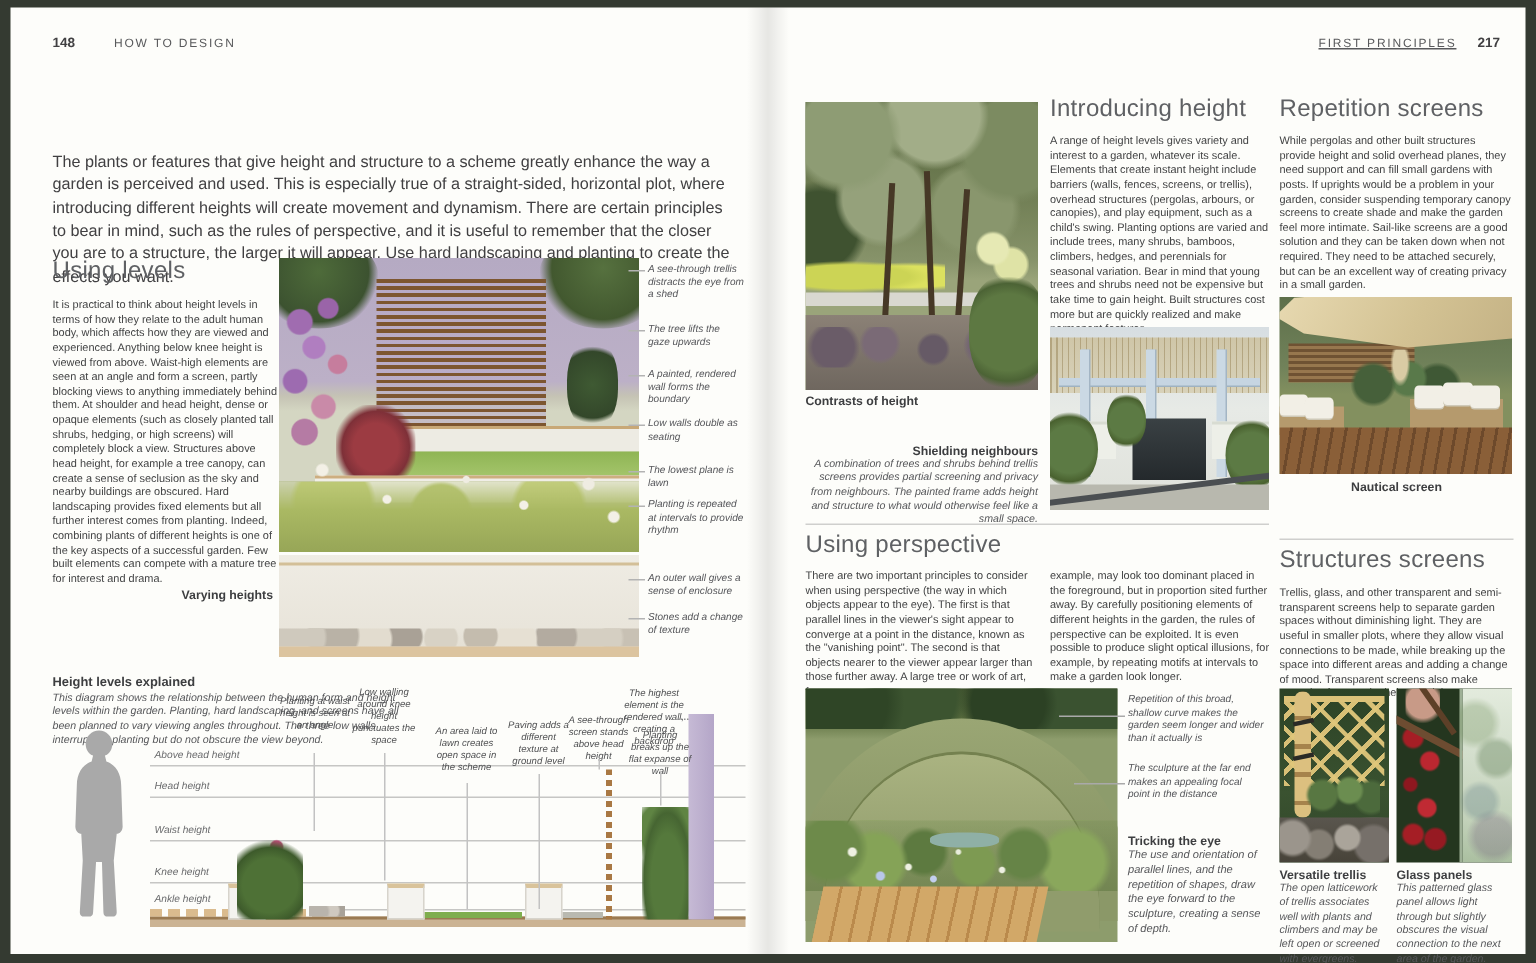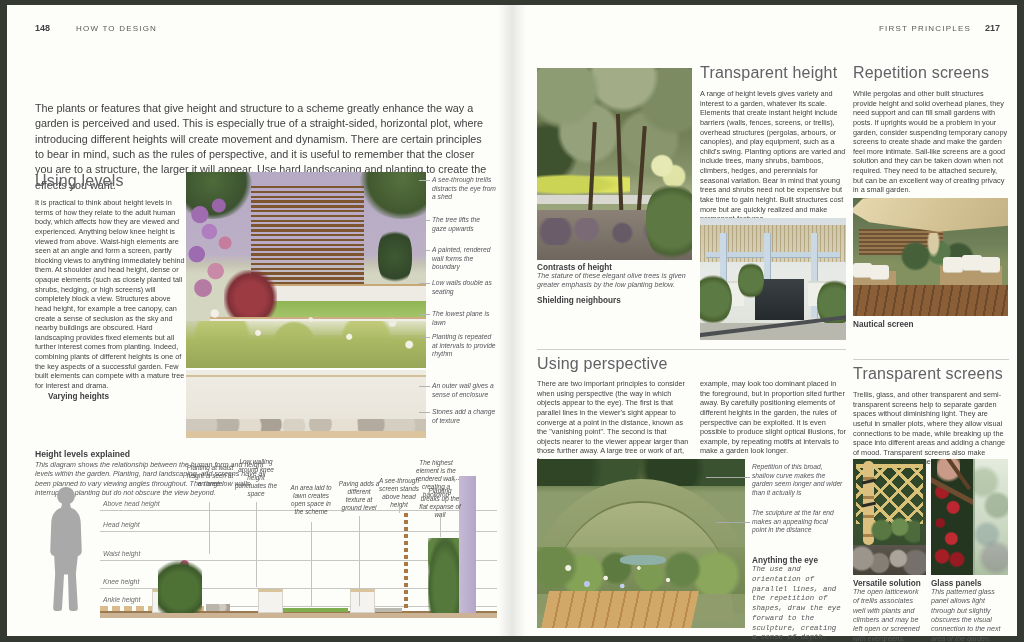--- a/index.html
+++ b/index.html
@@ -14,21 +14,21 @@
   .runhead{font-size:8px;letter-spacing:1.2px;color:#58595b;}
   .pagenum{font-size:9px;font-weight:bold;color:#414042;}
   .bigtitle{font-size:33px;font-weight:300;color:#7b7c7e;letter-spacing:0.5px;}
   .intro{font-size:10.8px;line-height:1.42;color:#414042;}
   .h2{font-size:16px;font-weight:300;color:#5f6164;letter-spacing:0.2px;}
   .body{font-size:7.3px;line-height:1.32;color:#424344;}
   .capt-t{font-size:8.2px;font-weight:bold;color:#3d3e40;}
   .capt{font-size:7.1px;font-style:italic;line-height:1.32;color:#56575a;}
   .ann{font-size:6.7px;font-style:italic;line-height:1.28;color:#55565a;}
   .ann-dash::before{content:"";position:absolute;left:-13px;top:4px;width:11px;height:1px;background:#b3b3b3;}
-  .rt{}
+  .rt{text-align:right;}
   .rule{height:1px;background:#cfcfcd;}
   .leader-v{width:1px;background:#c2c2c2;}
   .leader-h{height:1px;background:#a9a9a9;}
   
   .lvl-line{height:1px;background:#c6c6c4;}
   .lvl-lab{font-size:6.8px;font-style:italic;color:#6a6b6d;}
   .dg-ann{font-size:6.4px;font-style:italic;line-height:1.25;color:#4f5052;text-align:center;}
   .wall-low{background:#f4f3ef;border:1px solid #d7d4cc;border-top:3px solid #d9c39a;}
   
   .ph{overflow:hidden;}
@@ -291,44 +291,44 @@
   <div class="abs leader-v" style="left:311px;top:522px;height:84px;"></div>
   <div class="abs dg-ann" style="left:337px;top:480px;width:44px;">Paving adds a different texture at ground level</div>
   <div class="abs leader-v" style="left:359px;top:516px;height:90px;"></div>
   <div class="abs dg-ann" style="left:376px;top:477px;width:46px;">A see-through screen stands above head height</div>
   <div class="abs leader-v" style="left:399px;top:506px;height:7px;"></div>
   <div class="abs dg-ann" style="left:411px;top:459px;width:50px;">The highest element is the rendered wall, creating a backdrop</div>
   <div class="abs" style="left:447px;top:479px;width:12px;border-top:1px dotted #8f8f8f;"></div>
   <div class="abs dg-ann" style="left:418px;top:487px;width:44px;">Planting breaks up the flat expanse of wall</div>
   <div class="abs leader-v" style="left:440px;top:514px;height:23px;"></div>
 
-  <div class="abs runhead" style="left:879px;top:24px;">FIRST PRINCIPLES</div>
+  <div class="abs runhead" style="left:879px;top:24px;text-decoration:underline;">FIRST PRINCIPLES</div>
   <div class="abs pagenum" style="left:985px;top:23px;">217</div>
 
   <div class="abs ph photo-olive" style="left:537px;top:68px;width:155px;height:192px;">
     <div class="po-foliage"></div>
     <div class="po-bright"></div>
     <div class="po-hydr"></div>
     <div class="po-path"></div>
     <div class="po-trunk" style="left:34%;top:28%;height:56%;transform:rotate(3deg);"></div>
     <div class="po-trunk" style="left:52%;top:24%;height:62%;transform:rotate(-2deg);"></div>
     <div class="po-trunk" style="left:66%;top:30%;height:56%;transform:rotate(4deg);"></div>
     <div class="po-gravel"></div>
     <div class="po-lav"></div>
     <div class="po-green"></div>
   </div>
   <div class="abs" style="left:537px;top:263px;width:155px;">
     <div class="capt-t">Contrasts of height</div>
-    <div class="capt">The stature of these elegant olive trees is given greater emphasis by the low planting below.</div>
   </div>
   <div class="abs rt" style="left:537px;top:296px;width:155px;">
     <div class="capt-t">Shielding neighbours</div>
-  </div>
-
-  <div class="abs h2" style="left:700px;top:64px;">Transparent height</div>
+    <div class="capt">A combination of trees and shrubs behind trellis screens provides partial screening and privacy from neighbours. The painted frame adds height and structure to what would otherwise feel like a small space.</div>
+  </div>
+
+  <div class="abs h2" style="left:700px;top:64px;">Introducing height</div>
   <div class="abs body" style="left:700px;top:89px;width:147px;">A range of height levels gives variety and interest to a garden, whatever its scale. Elements that create instant height include barriers (walls, fences, screens, or trellis), overhead structures (pergolas, arbours, or canopies), and play equipment, such as a child's swing. Planting options are varied and include trees, many shrubs, bamboos, climbers, hedges, and perennials for seasonal variation. Bear in mind that young trees and shrubs need not be expensive but take time to gain height. Built structures cost more but are quickly realized and make permanent features.</div>
   <div class="abs ph photo-pergola" style="left:700px;top:218px;width:146px;height:122px;">
     <div class="pg-bamboo"></div>
     <div class="pg-beam"></div>
     <div class="pg-post" style="left:14%;"></div>
     <div class="pg-post" style="left:44%;"></div>
     <div class="pg-post" style="left:76%;"></div>
     <div class="pg-wall" style="left:0;width:30%;"></div>
     <div class="pg-wall" style="right:0;width:26%;"></div>
     <div class="pg-block"></div>
@@ -351,66 +351,66 @@
     <div class="pp-plant"></div>
     <div class="pp-dots"></div>
     <div class="pp-pond"></div>
     <div class="pp-deck"></div>
   </div>
   <div class="abs leader-h" style="left:706px;top:477px;width:44px;"></div>
   <div class="abs ann" style="left:752px;top:463px;width:92px;">Repetition of this broad, shallow curve makes the garden seem longer and wider than it actually is</div>
   <div class="abs leader-h" style="left:716px;top:522px;width:34px;"></div>
   <div class="abs ann" style="left:752px;top:509px;width:92px;">The sculpture at the far end makes an appealing focal point in the distance</div>
   <div class="abs" style="left:752px;top:556px;width:93px;">
-    <div class="capt-t">Anything the eye</div>
-    <div class="capt" style="font-size:7.4px;font-family:Liberation Mono, monospace;">The use and orientation of parallel lines, and the repetition of shapes, draw the eye forward to the sculpture, creating a sense of depth.</div>
+    <div class="capt-t">Tricking the eye</div>
+    <div class="capt" style="font-size:7.4px;">The use and orientation of parallel lines, and the repetition of shapes, draw the eye forward to the sculpture, creating a sense of depth.</div>
   </div>
 
   <div class="abs h2" style="left:853px;top:64px;">Repetition screens</div>
   <div class="abs body" style="left:853px;top:89px;width:156px;">While pergolas and other built structures provide height and solid overhead planes, they need support and can fill small gardens with posts. If uprights would be a problem in your garden, consider suspending temporary canopy screens to create shade and make the garden feel more intimate. Sail-like screens are a good solution and they can be taken down when not required. They need to be attached securely, but can be an excellent way of creating privacy in a small garden.</div>
 
   <div class="abs ph photo-sail" style="left:853px;top:198px;width:155px;height:118px;">
     <div class="ps-fence"></div>
     <div class="ps-shrubs"></div>
     <div class="ps-plume"></div>
     <div class="ps-sail"></div>
     <div class="ps-bench" style="left:-2%;top:62%;width:30%;height:16%;"></div>
     <div class="ps-cush" style="left:0;top:55%;width:12%;height:12%;"></div>
     <div class="ps-cush" style="left:11%;top:57%;width:12%;height:12%;"></div>
     <div class="ps-bench" style="left:56%;top:58%;width:40%;height:20%;"></div>
     <div class="ps-cush" style="left:58%;top:50%;width:13%;height:13%;"></div>
     <div class="ps-cush" style="left:70%;top:48%;width:13%;height:13%;"></div>
     <div class="ps-cush" style="left:82%;top:50%;width:13%;height:13%;"></div>
     <div class="ps-deck"></div>
   </div>
-  <div class="abs" style="left:853px;top:320px;width:156px;">
+  <div class="abs" style="left:853px;top:320px;width:156px;text-align:center;">
     <div class="capt-t">Nautical screen</div>
   </div>
 
   <div class="abs rule" style="left:853px;top:359px;width:156px;"></div>
-  <div class="abs h2" style="left:853px;top:365px;">Transparent screens</div>
+  <div class="abs h2" style="left:853px;top:365px;">Structures screens</div>
   <div class="abs body" style="left:853px;top:390px;width:156px;">Trellis, glass, and other transparent and semi-transparent screens help to separate garden spaces without diminishing light. They are useful in smaller plots, where they allow visual connections to be made, while breaking up the space into different areas and adding a change of mood. Transparent screens also make attractive features in their own right.</div>
 
   <div class="abs ph photo-trellis" style="left:853px;top:459px;width:73px;height:116px;">
     <div class="pt-lattice"></div>
     <div class="pt-post"></div>
     <div class="pt-tie" style="top:18%;"></div>
     <div class="pt-tie" style="top:38%;"></div>
     <div class="pt-plants"></div>
     <div class="pt-rocks"></div>
   </div>
   <div class="abs ph photo-glass" style="left:931px;top:459px;width:77px;height:116px;">
     <div class="pg2-wall"></div>
     <div class="pg2-roses"></div>
     <div class="pg2-branch"></div>
     <div class="pg2-branch2"></div>
     <div class="pg2-glass"></div>
     <div class="pg2-mottle"></div>
   </div>
   <div class="abs" style="left:853px;top:579px;width:73px;">
-    <div class="capt-t">Versatile solution</div>
+    <div class="capt-t">Versatile trellis</div>
     <div class="capt">The open latticework of trellis associates well with plants and climbers and may be left open or screened with evergreens.</div>
   </div>
   <div class="abs" style="left:931px;top:579px;width:78px;">
     <div class="capt-t">Glass panels</div>
     <div class="capt">This patterned glass panel allows light through but slightly obscures the visual connection to the next area of the garden.</div>
   </div>
 </div>
 
 </body></html>

